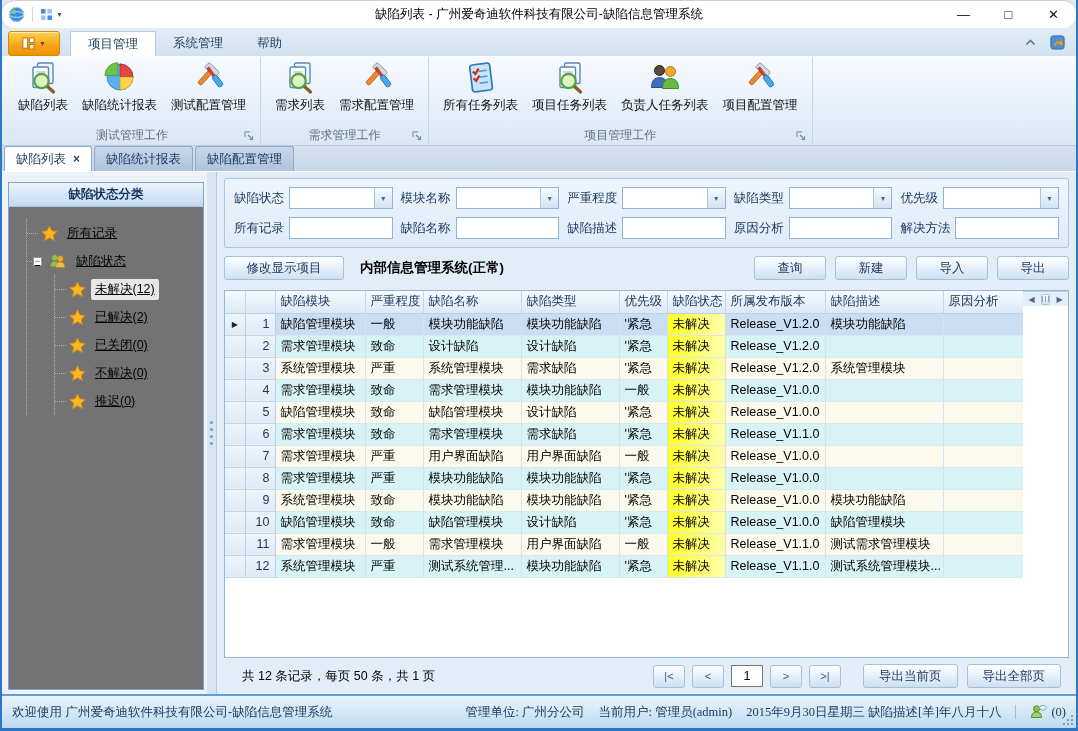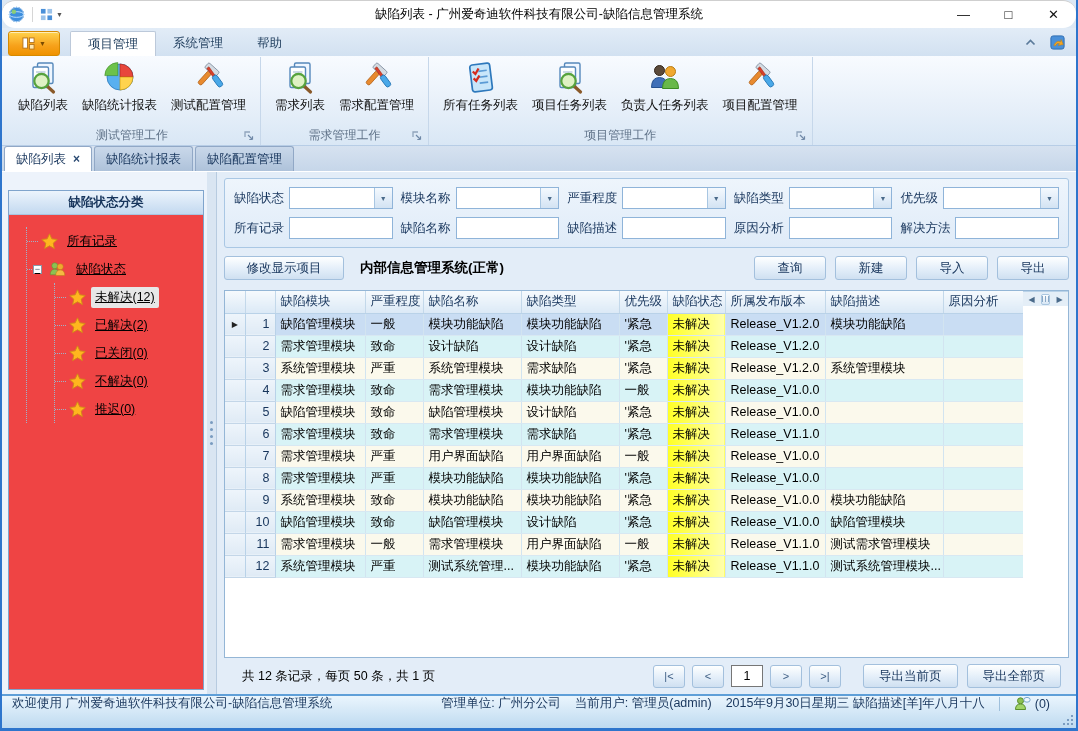--- a/index.html
+++ b/index.html
@@ -42,21 +42,21 @@
   .dtab.active{background:#fff;}
   .dtab .close{font-size:12px;font-weight:bold;color:#2a4a72;line-height:1;}
   
   .content{flex:1;display:flex;overflow:hidden;}
   .sidebar{width:205px;background:#edf3fb;padding:5px 3px 4px 6px;display:flex;flex-direction:column;flex:0 0 auto;}
   .version-row{display:flex;align-items:center;height:25px;gap:5px;flex:0 0 auto;}
   .vlabel{font-weight:bold;color:#000;font-size:12.5px;white-space:nowrap;}
   .combo{flex:1;height:22px;background:#fff;border:1px solid #8fb4d9;display:flex;align-items:center;overflow:hidden;}
   .combo .val{flex:1;padding:0 5px;font-size:12.5px;color:#000;white-space:nowrap;}
   .combo .arrow{width:18px;align-self:stretch;background:linear-gradient(#f4f9fe,#d3e3f3);border-left:1px solid #a8c6e2;display:flex;align-items:center;justify-content:center;color:#4a6a8a;font-size:7px;}
-  .side-panel{flex:1;margin-top:13px;border:1px solid #7fa4cc;background:#ef4444;display:flex;flex-direction:column;overflow:hidden;}
+  .side-panel{flex:1;margin-top:5px;border:1px solid #7fa4cc;background:#737373;display:flex;flex-direction:column;overflow:hidden;}
   .sp-header{height:24px;background:linear-gradient(#ecf4fc,#c3d9f0);border-bottom:1px solid #a8c4e0;display:flex;align-items:center;justify-content:center;color:#17355c;font-weight:bold;font-size:12.5px;flex:0 0 auto;}
   .tree{padding:12px 20px 4px 12px;overflow:hidden;text-decoration:underline;}
   .tree-root{margin-left:5px;border-left:1px dotted #9fb2c8;}
   .titem{height:28px;display:flex;align-items:center;font-size:12.5px;color:#000;white-space:nowrap;}
   .tstub{width:11px;border-top:1px dotted #9fb2c8;flex:0 0 auto;}
   .texp{width:9px;height:9px;border:1px solid #8899aa;background:#fff;display:flex;align-items:center;justify-content:center;font-size:9px;line-height:7px;color:#445566;margin-left:-5px;margin-right:3px;flex:0 0 auto;}
   .ticon{display:flex;margin:0 5px 0 3px;flex:0 0 auto;}
   .tlabel{padding:2px 4px;border-radius:2px;}
   .titem.selected .tlabel{background:#e7e7e7;}
   .tchildren{margin-left:27px;border-left:1px dotted #9fb2c8;}
@@ -95,22 +95,22 @@
   .hs-grip{width:1px;height:6px;background:#8aa8c6;}
   
   .footer{height:36px;display:flex;align-items:center;padding:0 2px;flex:0 0 auto;}
   .finfo{font-size:12.5px;color:#000;margin-left:16px;}
   .pager{margin-left:auto;display:flex;gap:7px;align-items:center;}
   .pbtn{width:32px;height:23px;padding:0;color:#3f5f84;font-size:11px;}
   .pinput{width:32px;height:22px;border:1px solid #767676;background:#fff;text-align:center;font-size:12.5px;font-family:inherit;}
   .exports{display:flex;gap:9px;margin-left:22px;margin-right:6px;justify-content:center;}
   .exports .btn{min-width:84px;}
   
-  .statusbar{height:28px;border-top:2px solid #5f9fd8;background:linear-gradient(#eaf5fd,#bedaf0);display:flex;align-items:flex-end;color:#17355c;font-size:12.5px;padding:16px 10px;position:relative;flex:0 0 auto;}
-  .sb-right{margin-left:auto;display:flex;align-items:center;gap:14px;margin-right:16px;}
+  .statusbar{height:28px;border-top:2px solid #5f9fd8;background:linear-gradient(#eaf5fd,#bedaf0);display:flex;align-items:center;color:#17355c;font-size:12.5px;padding:16px 10px;position:relative;flex:0 0 auto;}
+  .sb-right{margin-left:auto;display:flex;align-items:center;gap:14px;font-family:Liberation Serif, serif;}
   .sb-sep{width:1px;height:14px;background:#9fc0dc;}
   .sb-msg{display:flex;align-items:center;gap:4px;}
   .grip{position:absolute;right:3px;bottom:3px;width:2px;height:2px;background:#7a9cc0;box-shadow:-4px 0 0 #7a9cc0,-8px 0 0 #7a9cc0,0 -4px 0 #7a9cc0,-4px -4px 0 #7a9cc0,0 -8px 0 #7a9cc0;}
 </style>
 </head>
 <body>
 
 <div class="window">
 
   <div class="titlebar">

